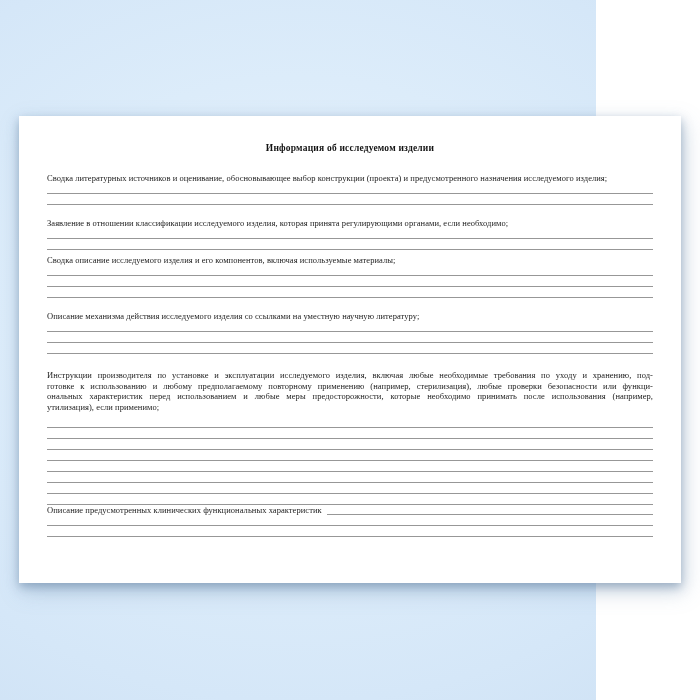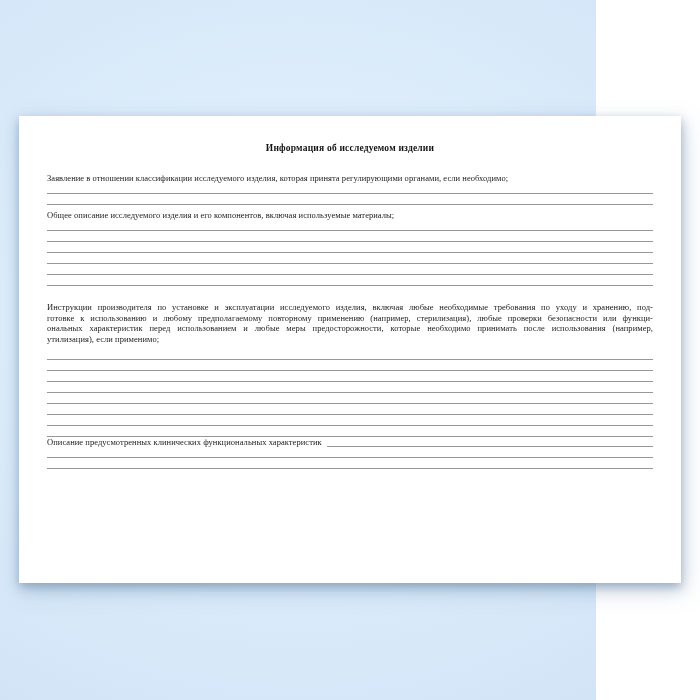--- a/index.html
+++ b/index.html
@@ -83,40 +83,48 @@
   }
 </style>
 </head>
 <body>
 
 <div class="desktop">
   <div class="sheet">
 
     <div class="doc-title">Информация об исследуемом изделии</div>
 
+    <div>
+      <div class="field-label">Сводка литературных источников и оценивание, обосновывающее выбор конструкции (проекта) и предусмотренного назначения исследуемого изделия;</div>
+      <div>
+          <div class="rule"></div>
+          <div class="rule"></div>
+        </div>
+    </div>
 
     <div>
       <div class="field-label mt7">Заявление в отношении классификации исследуемого изделия, которая принята регулирующими органами, если необходимо;</div>
       <div>
           <div class="rule"></div>
           <div class="rule"></div>
         </div>
     </div>
 
     <div>
-      <div class="field-label mt5">Общее описание исследуемого изделия и его компонентов, включая используемые материалы;</div>
+      <div class="field-label mt5">Сводка описание исследуемого изделия и его компонентов, включая используемые материалы;</div>
       <div>
           <div class="rule"></div>
           <div class="rule"></div>
           <div class="rule"></div>
         </div>
     </div>
 
 
     <div>
+      <div class="field-label mt7">Описание механизма действия исследуемого изделия со ссылками на уместную научную литературу;</div>
       <div>
           <div class="rule"></div>
           <div class="rule"></div>
           <div class="rule"></div>
         </div>
     </div>
 
     <div class="para">
       <div class="para-line stretch">Инструкции производителя по установке и эксплуатации исследуемого изделия, включая любые необходимые требования по уходу и хранению, под-</div>
       <div class="para-line stretch">готовке к использованию и любому предполагаемому повторному применению (например, стерилизация), любые проверки безопасности или функци-</div>

